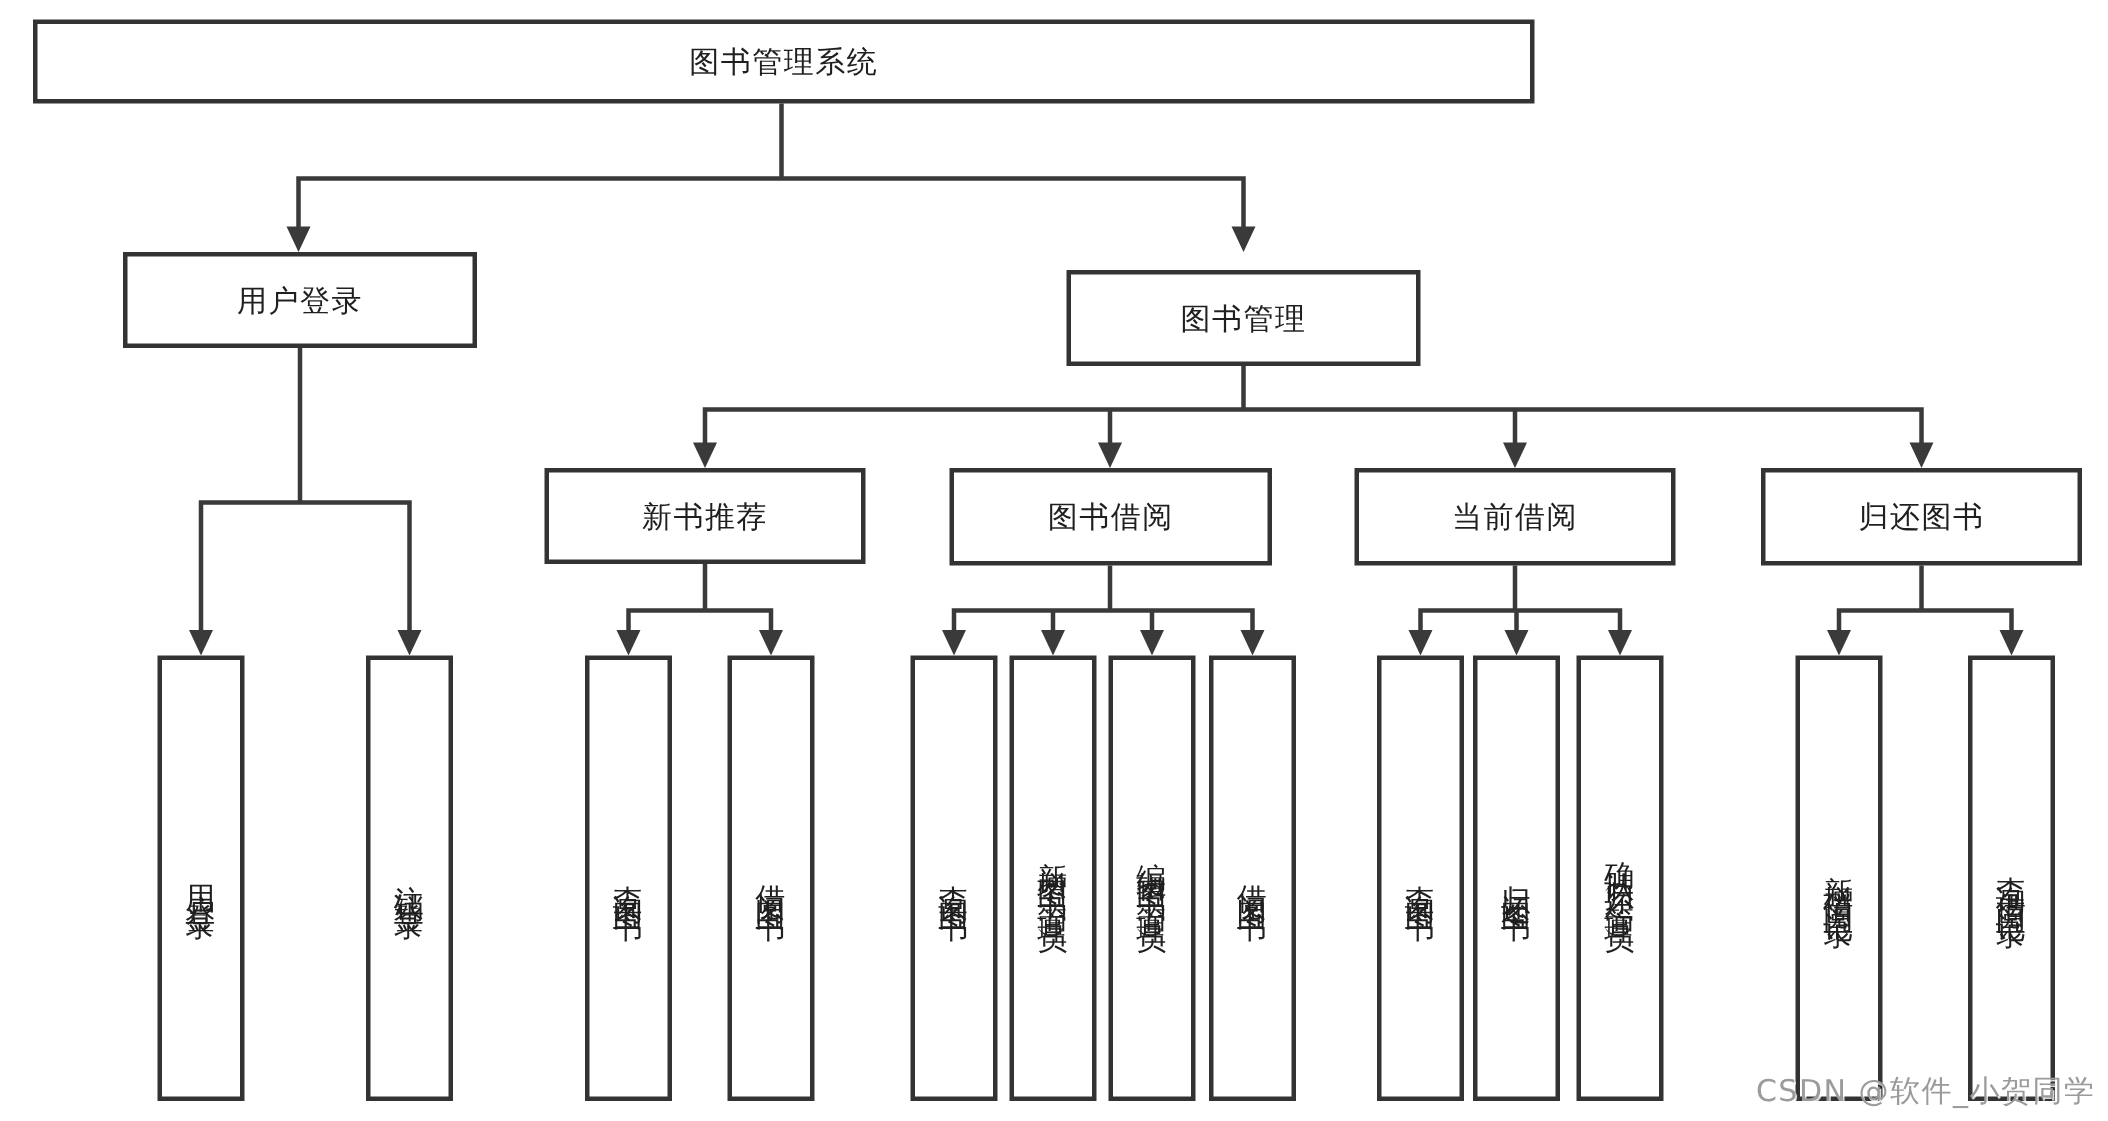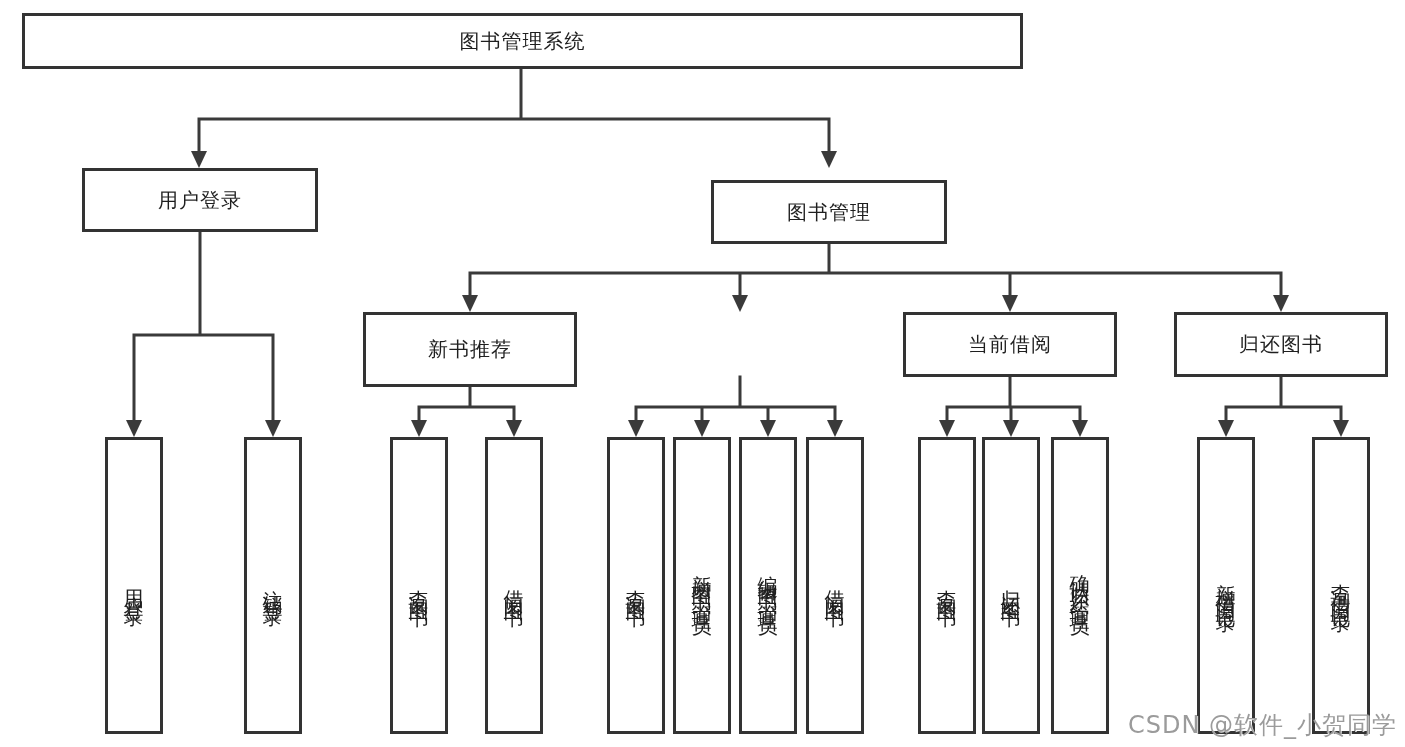--- a/index.html
+++ b/index.html
@@ -17,21 +17,21 @@
   }
   .node.vertical{
     writing-mode:vertical-rl;
     letter-spacing:6px;
     white-space:normal;
     font-size:20px;
     line-height:1;
   }
   .watermark{
     position:absolute;right:8px;bottom:6px;z-index:3;
-    color:#9b9b9b;font-size:24px;letter-spacing:1px;
+    color:#9b9b9b;font-size:20px;letter-spacing:1px;
     text-shadow:1px 1px 0 rgba(255,255,255,.8);
   }
 </style>
 </head>
 <body>
 
 <div id="stage">
 
   <svg class="connectors" width="1405" height="747" viewBox="0 0 1405 747">
     <g stroke="#3a3a3a" stroke-width="3" fill="none" stroke-linecap="square">
@@ -64,21 +64,22 @@
       <polygon points="1226,437 1218,420 1234,420"></polygon>
       <polygon points="1341,437 1333,420 1349,420"></polygon>
     </g>
   </svg>
 
   <div class="node" style="left:22px;top:13px;width:1001px;height:56px">图书管理系统</div>
 
   <div class="node" style="left:82px;top:168px;width:236px;height:64px">用户登录</div>
   <div class="node" style="left:711px;top:180px;width:236px;height:64px">图书管理</div>
 
-  <div class="node" style="left:363px;top:312px;width:214px;height:75px">新书推荐</div>
+  <div class="node" style="left:363px;top:312px;width:214px;height:64px">新书推荐</div>
+  <div class="node" style="left:633px;top:312px;width:215px;height:65px">图书借阅</div>
   <div class="node" style="left:903px;top:312px;width:214px;height:65px">当前借阅</div>
   <div class="node" style="left:1174px;top:312px;width:214px;height:65px">归还图书</div>
 
   <div class="node vertical" style="left:105px;top:437px;width:58px;height:297px">用户登录</div>
   <div class="node vertical" style="left:244px;top:437px;width:58px;height:297px">注销登录</div>
 
   <div class="node vertical" style="left:390px;top:437px;width:58px;height:297px">查询图书</div>
   <div class="node vertical" style="left:485px;top:437px;width:58px;height:297px">借阅图书</div>
 
   <div class="node vertical" style="left:607px;top:437px;width:58px;height:297px">查询图书</div>

